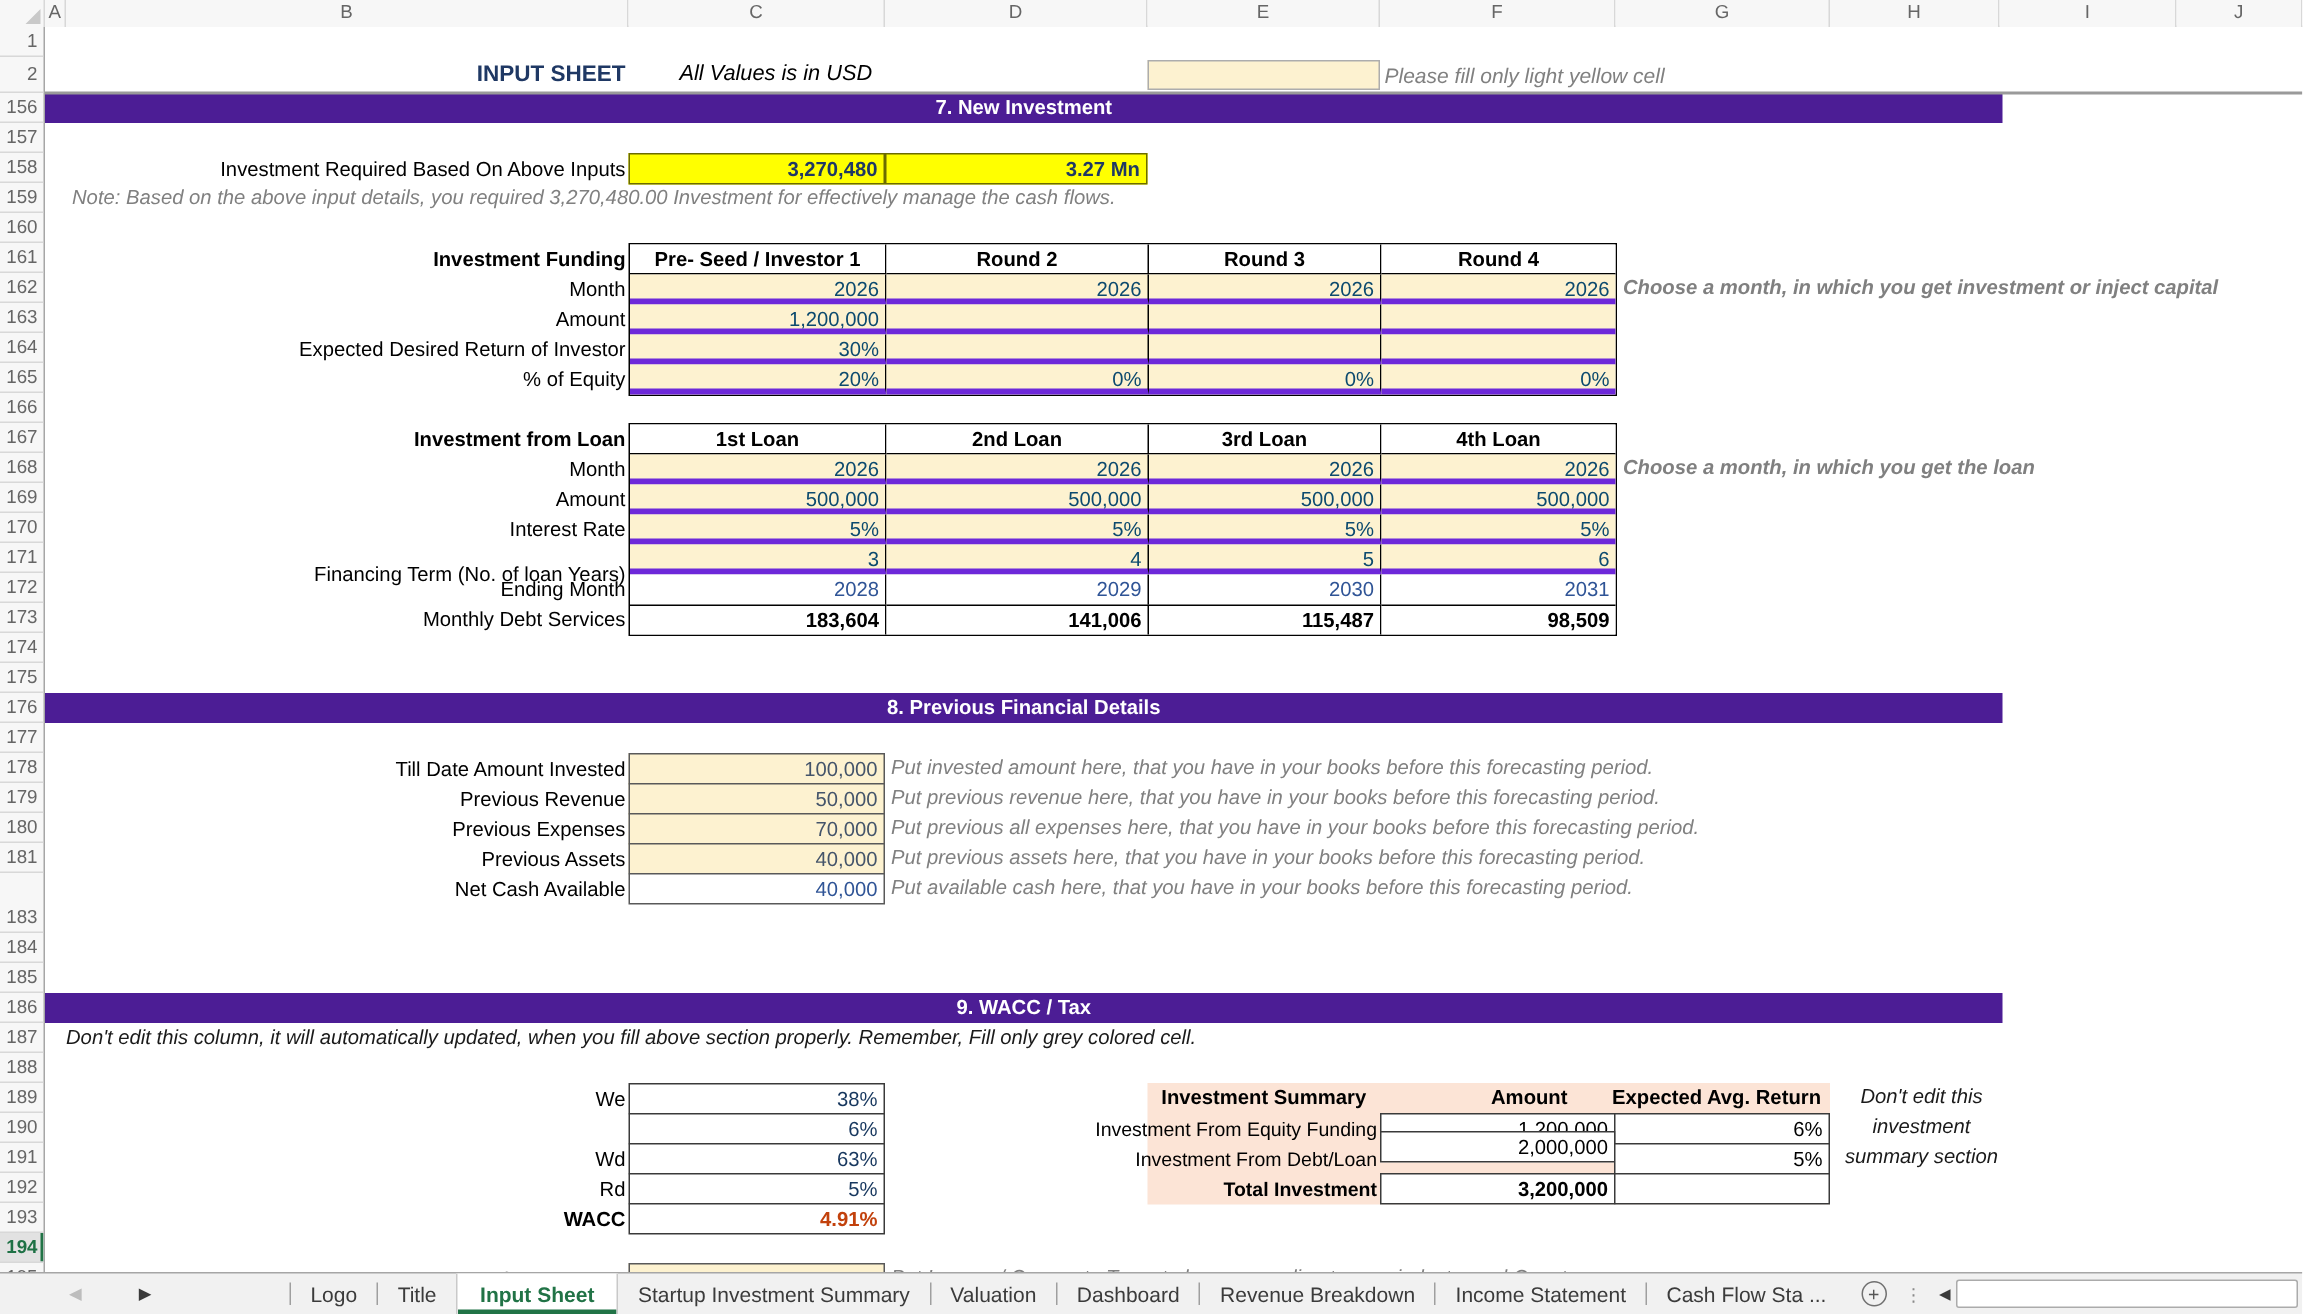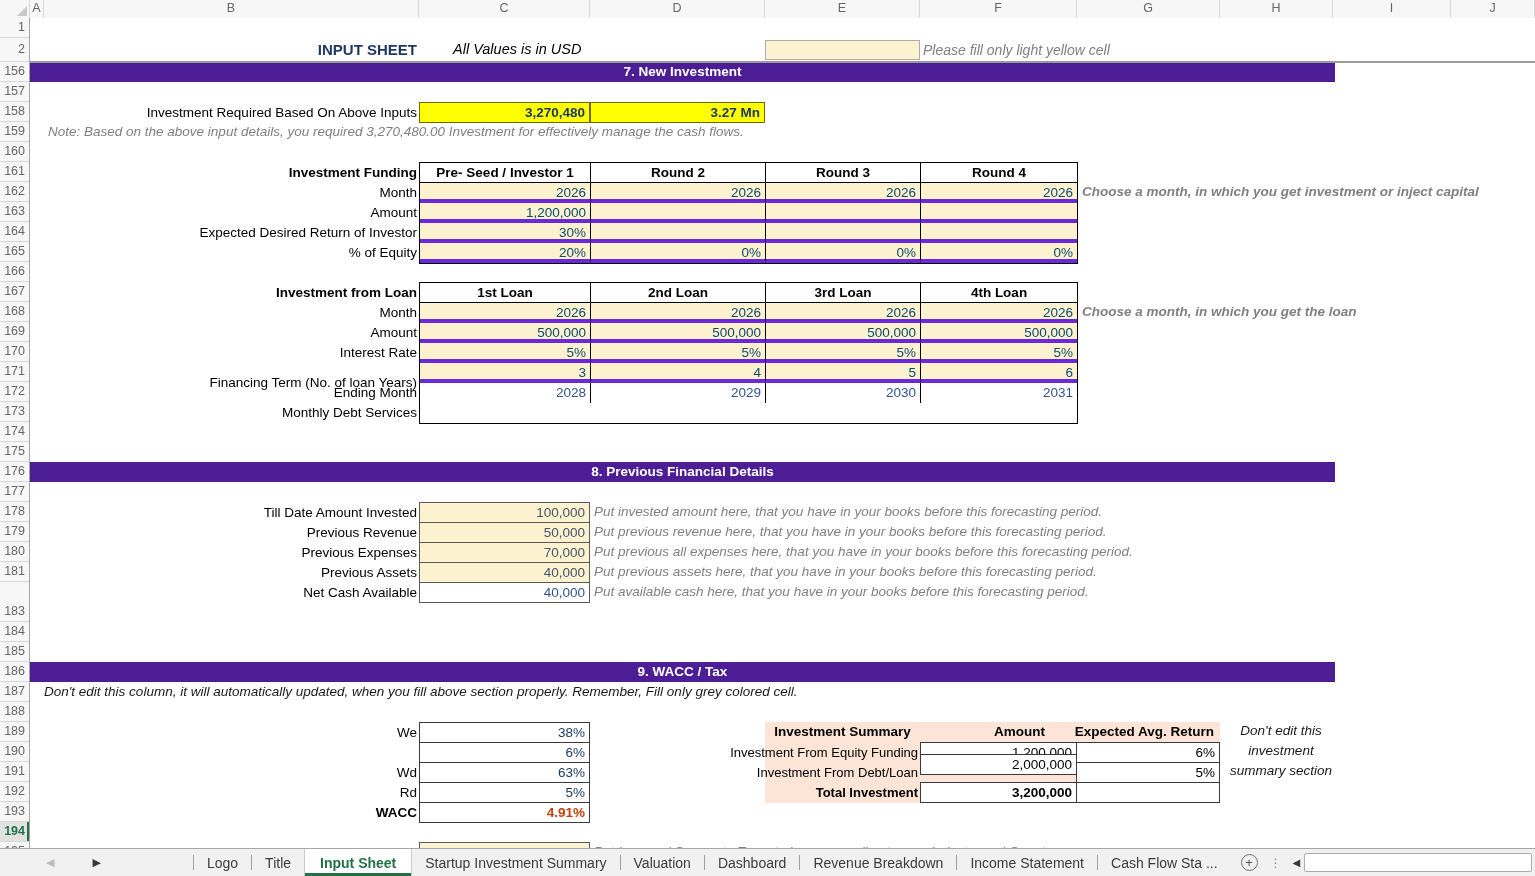--- a/index.html
+++ b/index.html
@@ -246,20 +246,26 @@
       <div class="tcell c1">4</div>
       <div class="tcell c2">5</div>
       <div class="tcell c3">6</div>
     </div>
     <div class="trow wrow">
       <div class="tcell c0">2028</div>
       <div class="tcell c1">2029</div>
       <div class="tcell c2">2030</div>
       <div class="tcell c3">2031</div>
     </div>
+    <div class="trow mrow">
+      <div class="tcell c0">183,604</div>
+      <div class="tcell c1">141,006</div>
+      <div class="tcell c2">115,487</div>
+      <div class="tcell c3">98,509</div>
+    </div>
   </div>
   <div class="comment" style="left:1082px;top:302px">Choose a month, in which you get the loan</div>
 
   <div class="banner" style="top:462px">8. Previous Financial Details</div>
 
   <div class="blabel" style="top:502px">Till Date Amount Invested</div>
   <div class="cellbox cream graybrd slate" style="left:419px;top:502px;width:171px">100,000</div>
   <div class="note" style="left:594px;top:502px">Put invested amount here, that you have in your books before this forecasting period.</div>
 
   <div class="blabel" style="top:522px">Previous Revenue</div>

